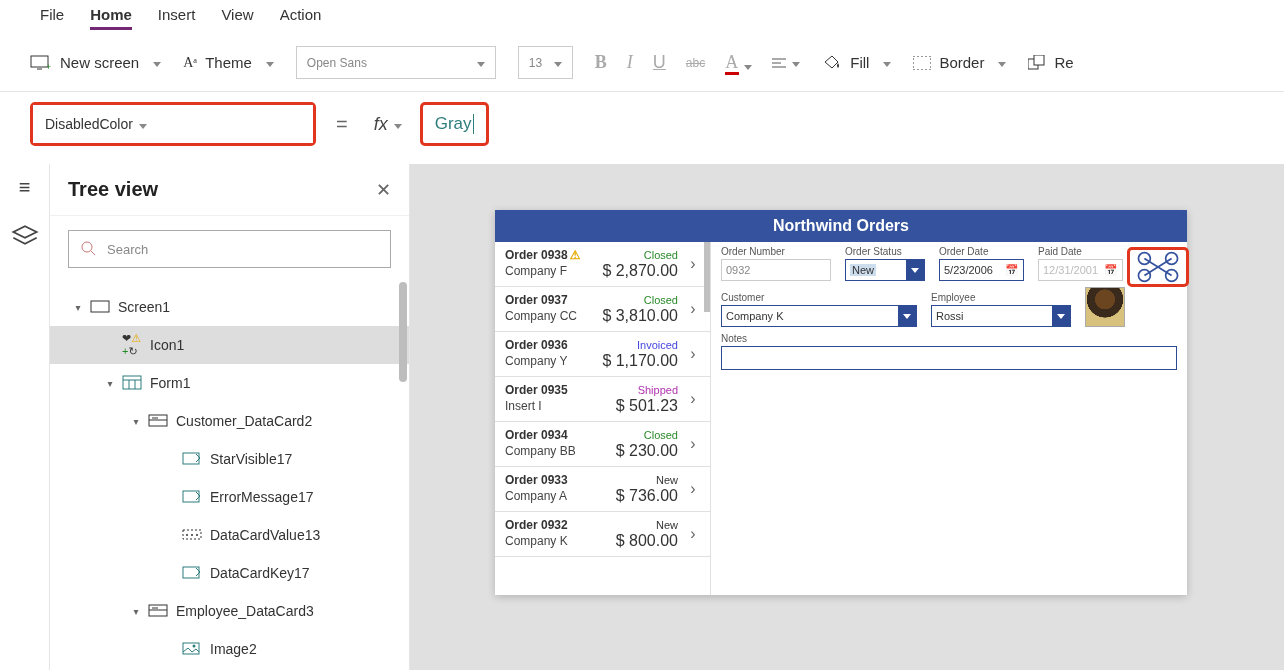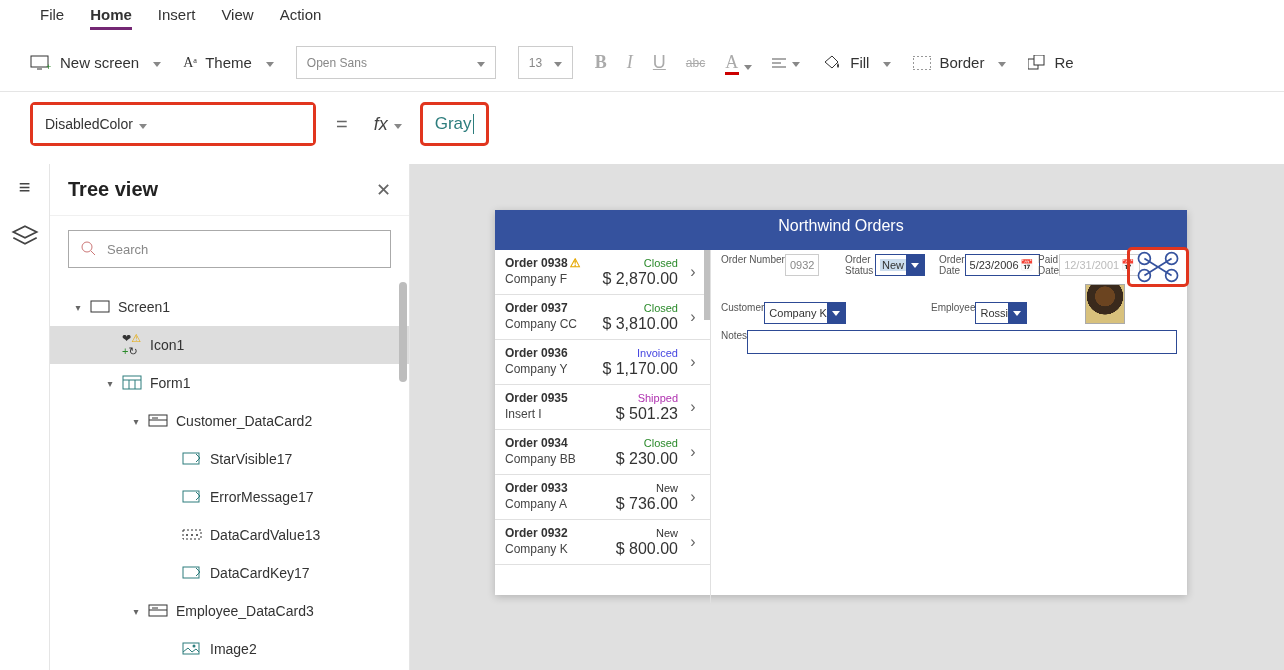--- a/index.html
+++ b/index.html
@@ -53,39 +53,39 @@
 
 
 .lv1 { padding-left: 22px; }
 .lv2 { padding-left: 54px; }
 .lv3 { padding-left: 80px; }
 .lv4 { padding-left: 114px; }
 
 
 .canvas { flex: 1; background: #e0e0e0; position: relative; overflow: hidden; }
 .app { position: absolute; left: 85px; top: 46px; width: 692px; height: 385px; background: #fff; box-shadow: 0 2px 8px rgba(0,0,0,.2); }
-.app-header { background: #35529e; color:#fff; text-align:center; font-weight:400; font-size:16px; height:40px; line-height:32px; }
+.app-header { background: #35529e; color:#fff; text-align:center; font-weight:700; font-size:16px; height:32px; line-height:32px; }
 .app-body { display:flex; height: calc(100% - 32px); }
 .order-list { width: 216px; border-right:1px solid #e0e0e0; display:flex; flex-direction:column; overflow:hidden; position:relative; }
 .order-list-scroll { position:absolute; right:0; top:0; width:6px; height:70px; background:#c0c0c0; }
 .order-item { border-bottom:1px solid #e0e0e0; padding:6px 8px 6px 10px; display:grid; grid-template-columns: 1fr auto 18px; grid-template-rows: auto auto; align-items:center; column-gap:6px; font-size:12px; }
 .order-item .oid { font-weight:700; grid-column:1; grid-row:1; display:flex; align-items:center; gap:2px; }
 .order-item .company { grid-column:1; grid-row:2; color:#444; }
 .order-item .status { grid-column:2; grid-row:1; text-align:right; font-size:11px; }
 .order-item .amount { grid-column:2; grid-row:2; text-align:right; font-size:16px; }
 .order-item .arrow { grid-column:3; grid-row:1 / span 2; color:#666; font-size:16px; text-align:center; }
 .st-closed { color:#2a8a2a; }
 .st-invoiced { color:#4646e0; }
 .st-shipped { color:#b032b0; }
 .st-new { color:#333; }
 .warn-ico { color:#e6a800; font-size:12px; }
 
 .detail { flex:1; padding:4px 10px; }
 .drow { display:flex; gap:14px; margin-bottom:6px; }
-.dfield { display:flex; flex-direction:row; }
+.dfield { display:flex; flex-direction:column; }
 .dfield label { font-size:10px; color:#555; margin-bottom:2px; }
 .dinput { border:1px solid #2d4a95; height:22px; font-size:11px; padding:0 4px; background:#fff; display:flex; align-items:center; justify-content:space-between; }
 .dinput.ro { border-color:#ccc; color:#888; }
 .dinput.sel { position:relative; }
 .dinput .dd-arrow { width:18px; height:100%; background:#2d4a95; display:flex; align-items:center; justify-content:center; margin-right:-4px; }
 .dinput .dd-arrow::after { content:""; border-top:5px solid #fff; border-left:4px solid transparent; border-right:4px solid transparent; }
 .dinput.date .cal { width:18px; height:100%; display:flex; align-items:center; justify-content:center; color:#2d4a95; margin-right:-2px; font-size:11px; }
 .avatar { width:40px; height:40px; background: radial-gradient(circle at 50% 30%, #6b4420 0 30%, #3a2a1c 31% 55%, transparent 56%), #d8c17c; border:1px solid #aaa; }
 .notes-input { border:1px solid #2d4a95; height:24px; width:100%; }
 

